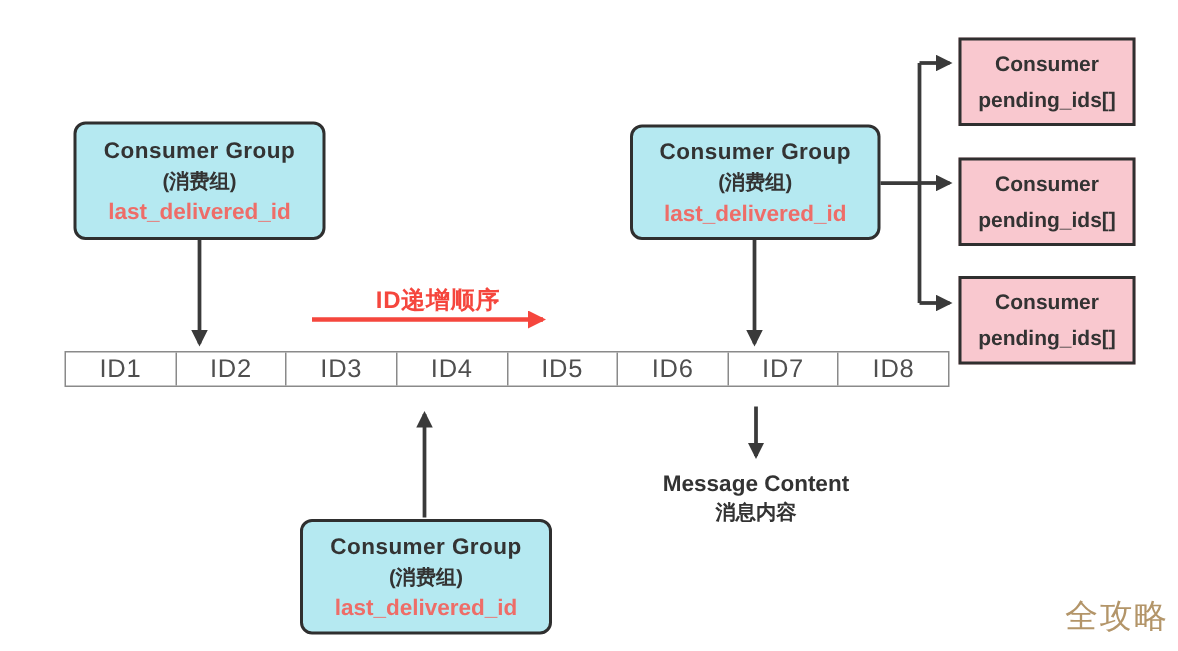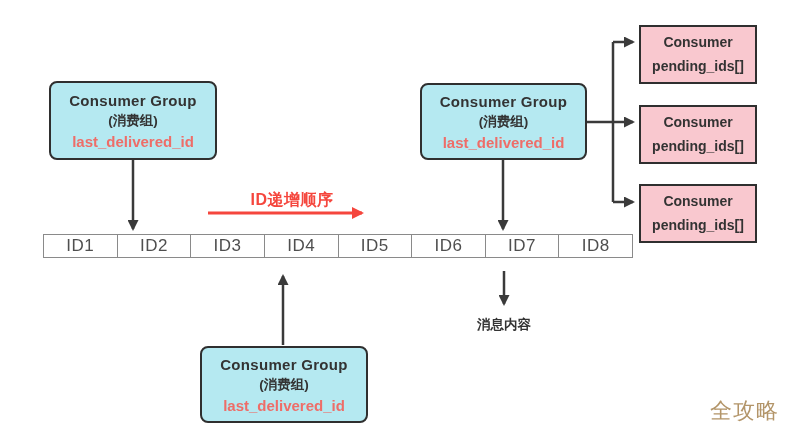--- a/index.html
+++ b/index.html
@@ -146,18 +146,19 @@
     <div class="stream-cell">ID2</div>
     <div class="stream-cell">ID3</div>
     <div class="stream-cell">ID4</div>
     <div class="stream-cell">ID5</div>
     <div class="stream-cell">ID6</div>
     <div class="stream-cell">ID7</div>
     <div class="stream-cell">ID8</div>
   </div>
 
   <div class="message-content">
+    <div class="line1">Message Content</div>
     <div class="line2">消息内容</div>
   </div>
 
   <div class="watermark">全攻略</div>
 
 </div>
 
 </body></html>

